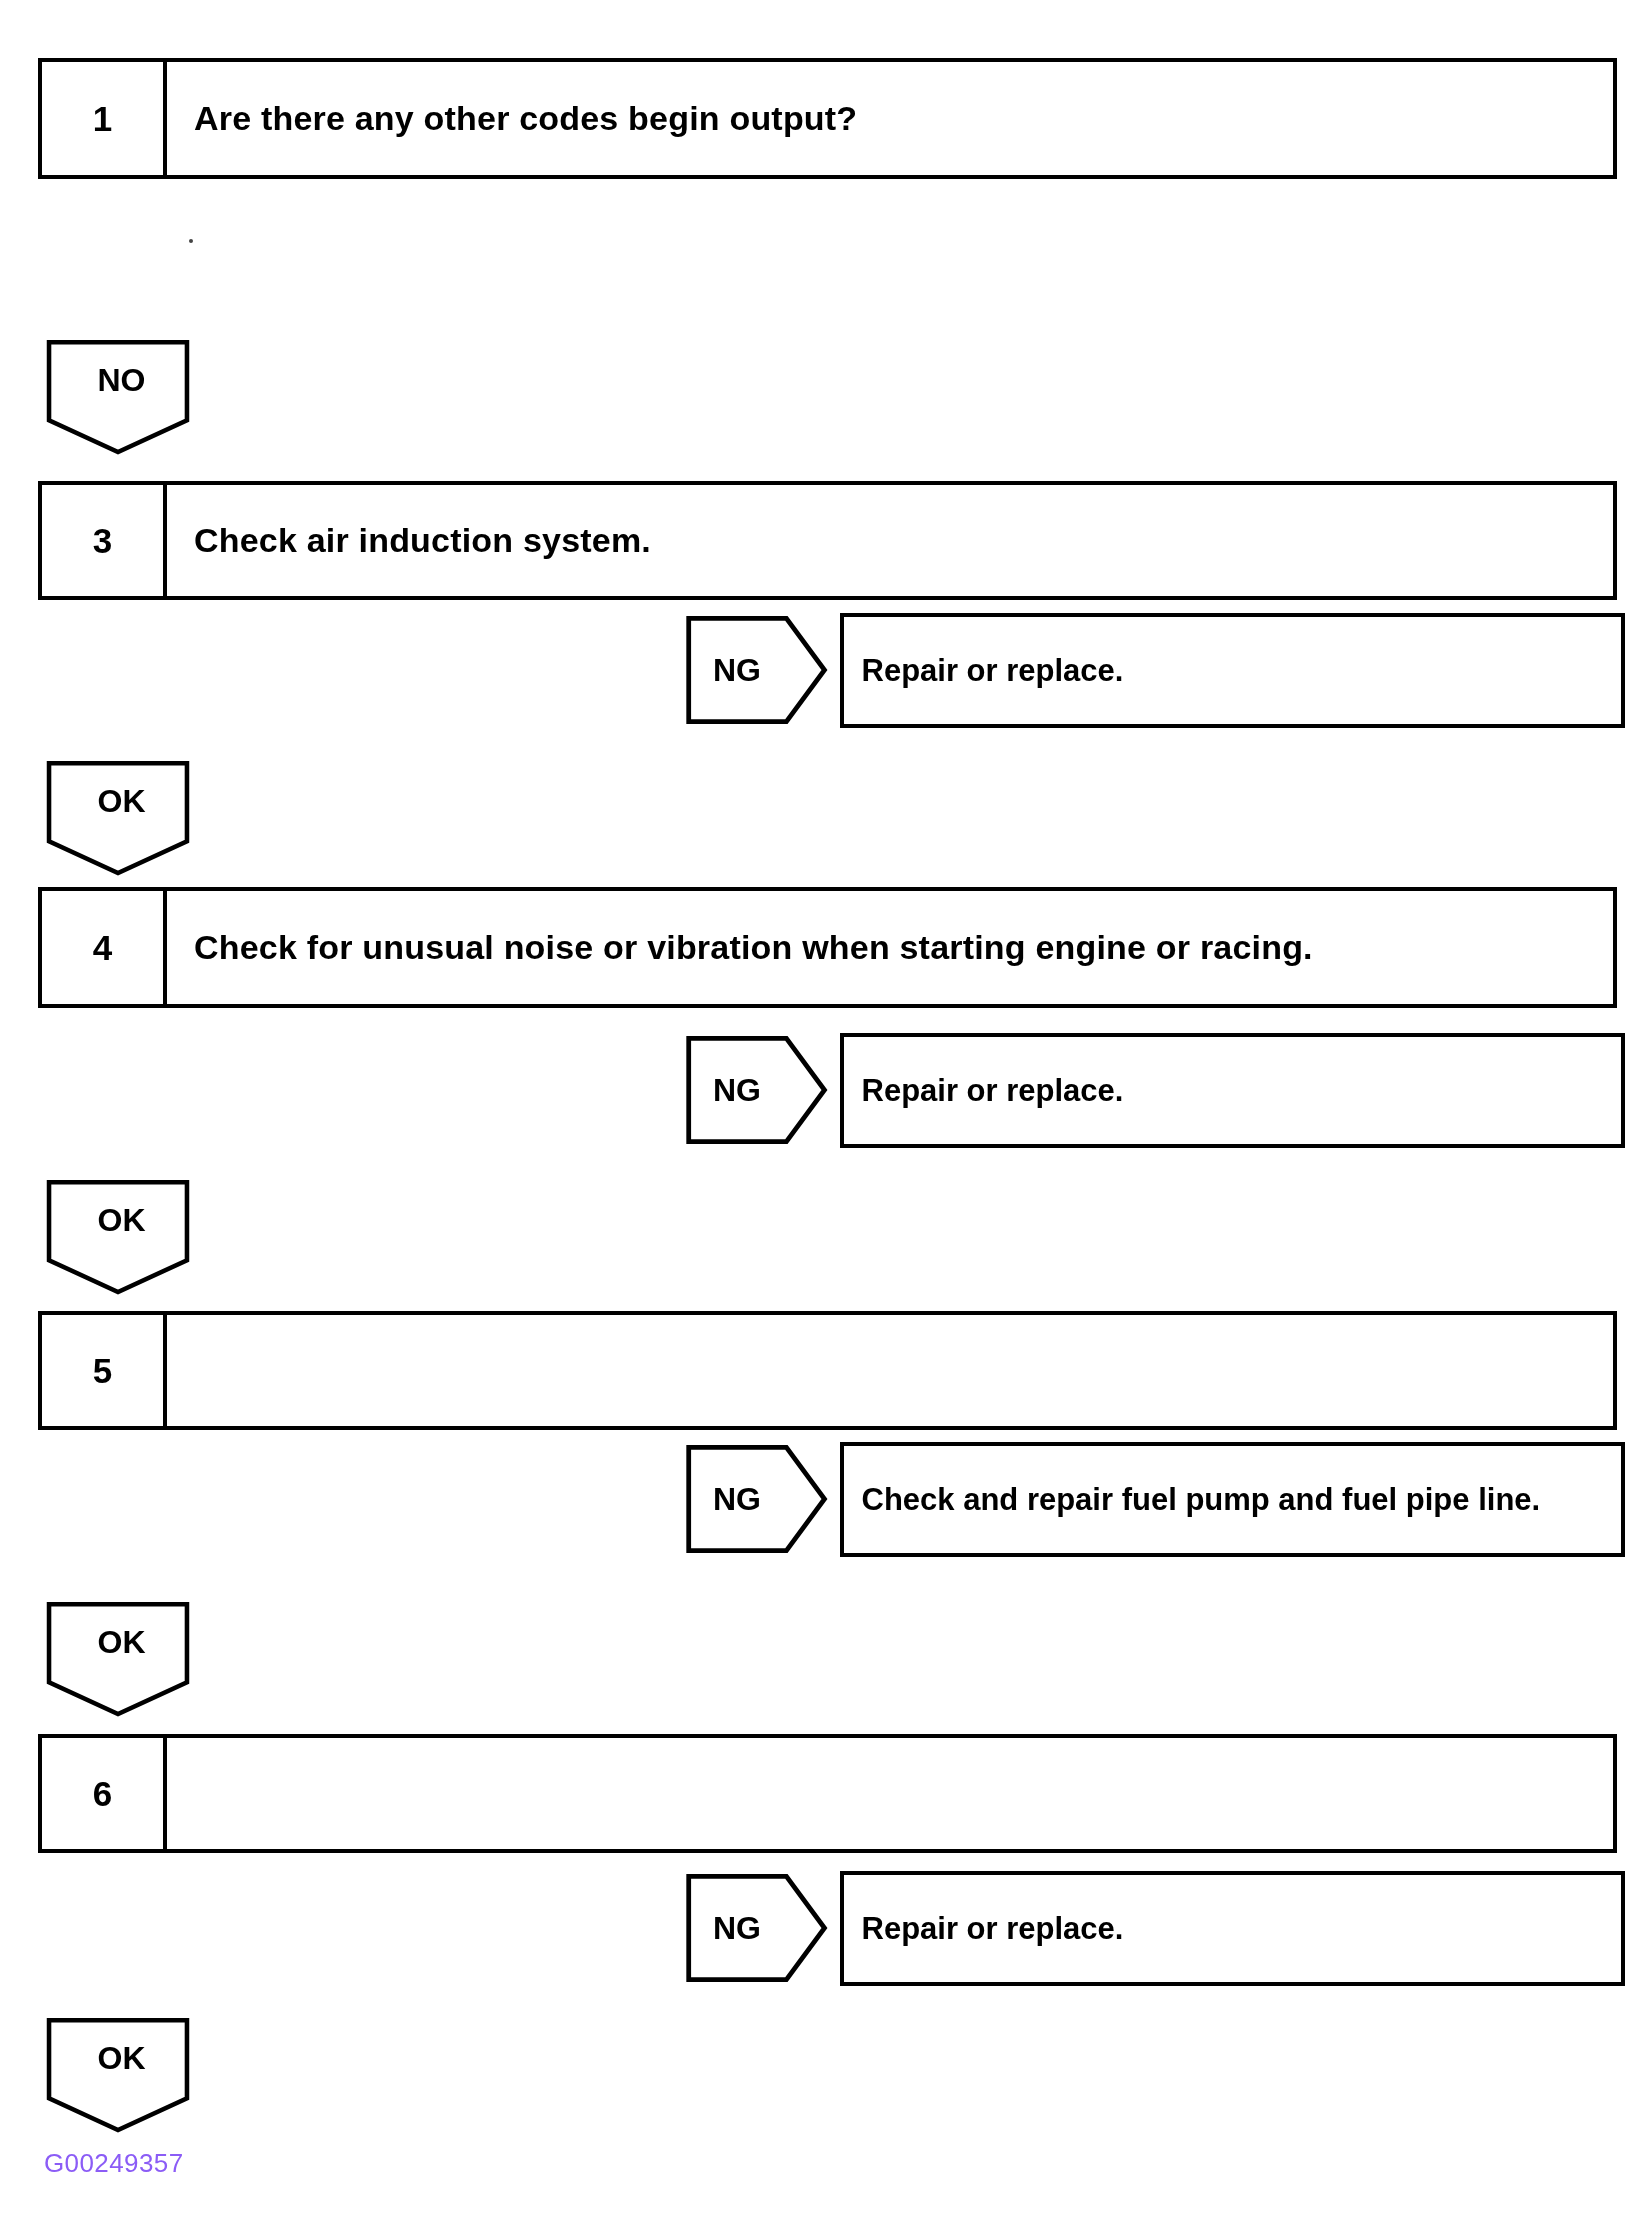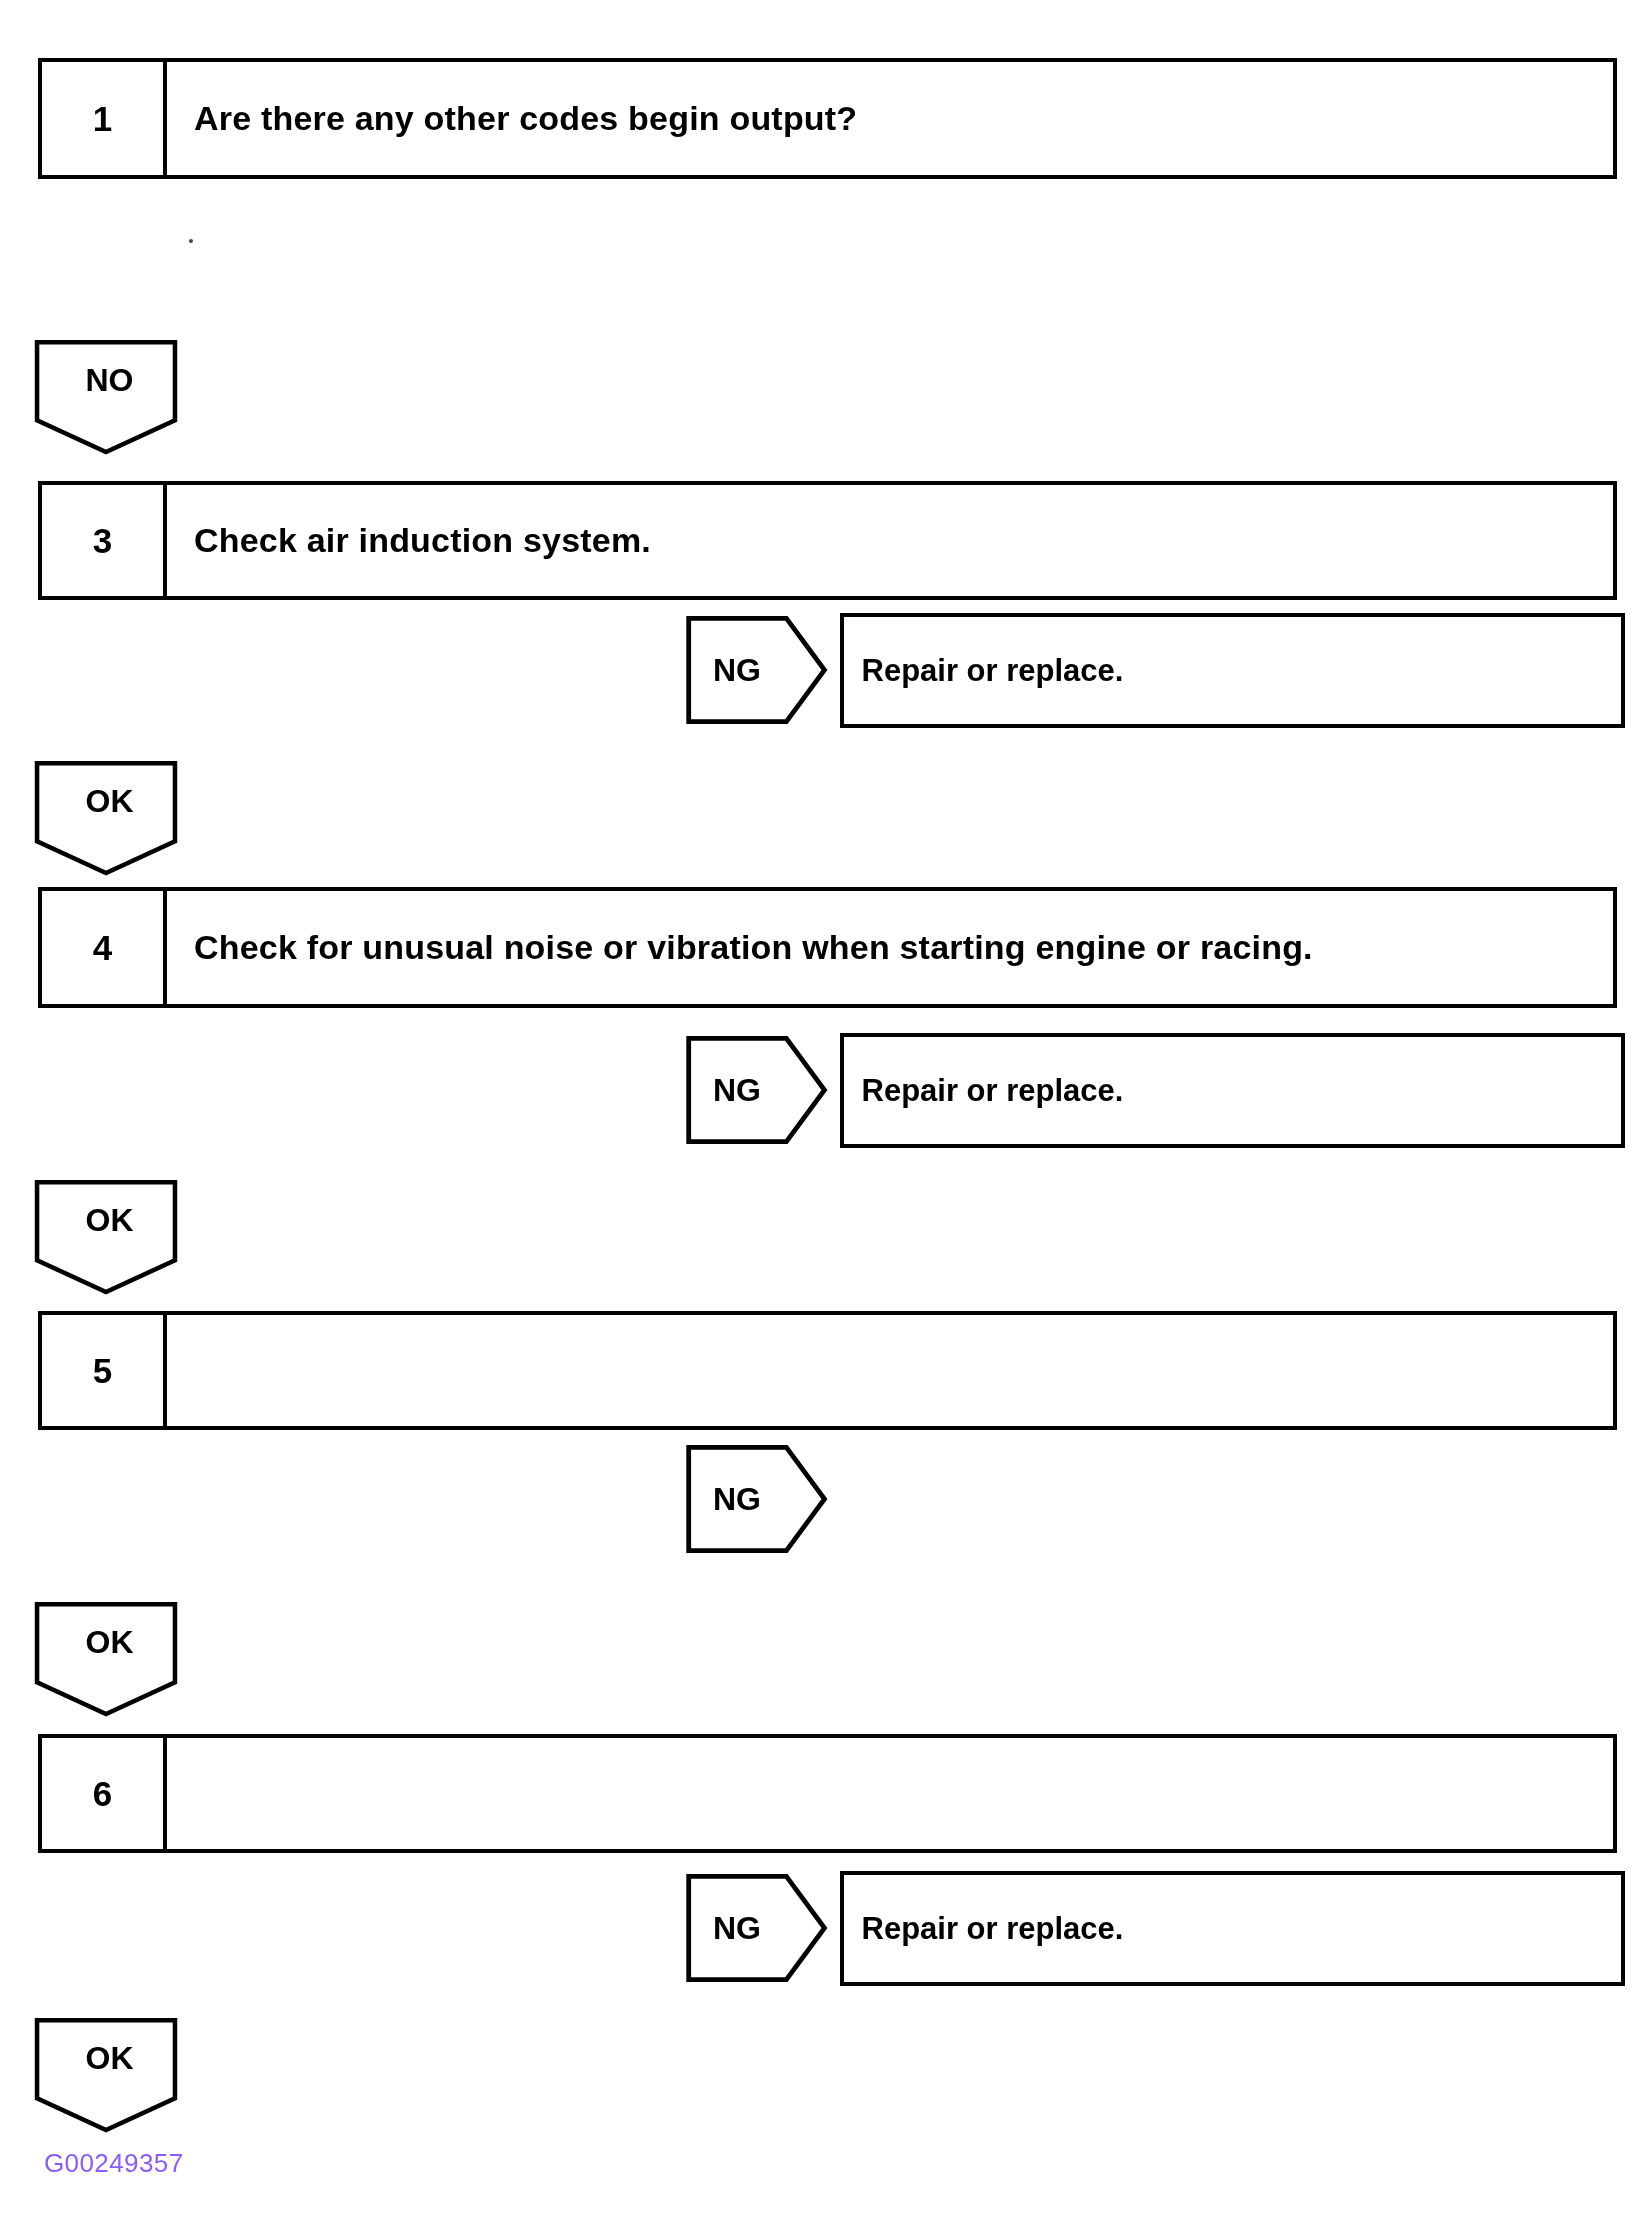--- a/index.html
+++ b/index.html
@@ -104,21 +104,21 @@
     padding-left: 17.5px;
     font-weight: bold;
     font-size: 31px;
     white-space: nowrap;
     background: #fff;
   }
 
   
   .connector {
     position: absolute;
-    left: 34px;
+    left: 46px;
     width: 144px;
     height: 121px;
   }
   .connector svg {
     position: absolute;
     left: 0; top: 0;
     width: 100%; height: 100%;
   }
   .connector-label {
     position: absolute;
@@ -229,20 +229,23 @@
     <div class="step-num">5</div>
   </div>
 
   <div class="branch-row b4">
     <div class="branch-arrow">
       <svg viewBox="0 0 178 136">
         <polygon points="3,3 126,3 174,68 126,133 3,133" fill="#ffffff" stroke="#000000" stroke-width="6"></polygon>
       </svg>
       <span class="branch-label">NG</span>
     </div>
+    <div class="result-box">
+      <span>Check and repair fuel pump and fuel pipe line.</span>
+    </div>
   </div>
 
   <div class="connector c-ok3">
     <svg viewBox="0 0 190 152">
       <polygon points="4,3 186,3 186,106 95,148 4,106" fill="#ffffff" stroke="#000000" stroke-width="6"></polygon>
     </svg>
     <span class="connector-label">OK</span>
   </div>
 
   <div class="step-box s6">

